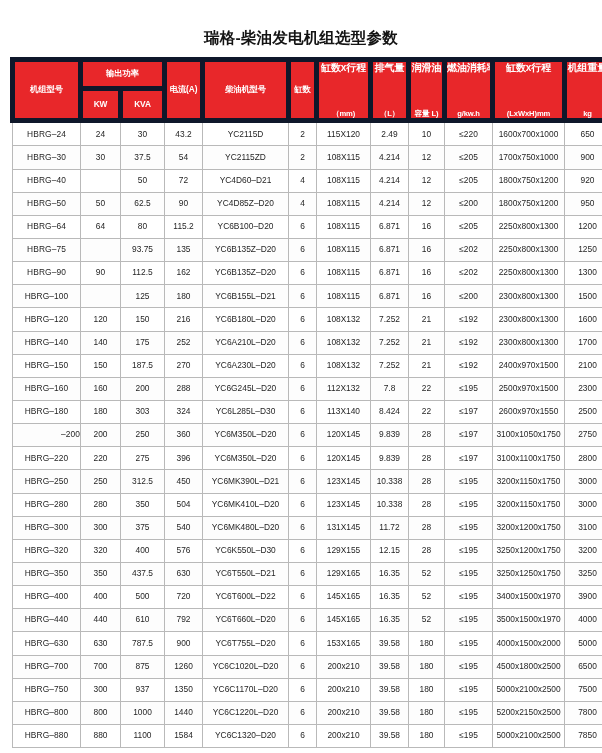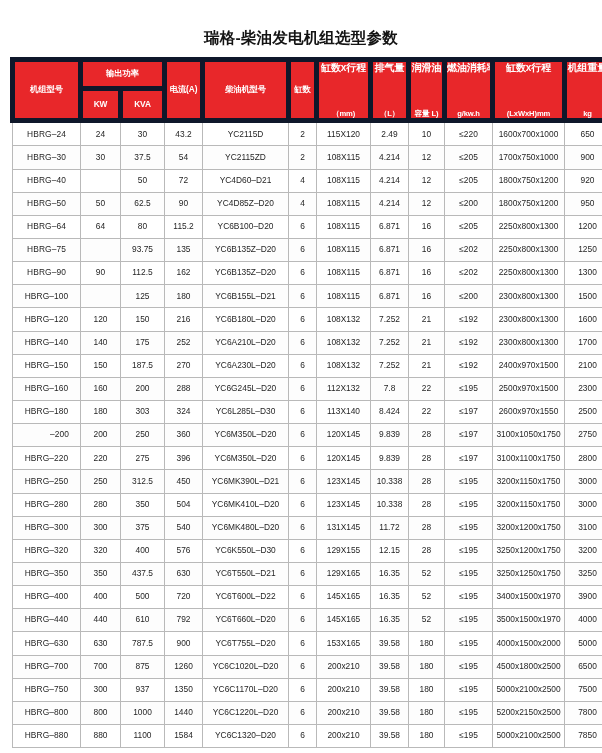--- a/index.html
+++ b/index.html
@@ -58,21 +58,21 @@
   table.spec thead tr.hrow1 th { height: 20px; }
   table.spec thead tr.hrow2 th { height: 23px; }
   table.spec thead th.tall { height: 43px; }
   table.spec tbody td {
     height: 22.15px;
     background: #ffffff;
     font-size: 8.4px;
   }
   table.spec tbody tr:nth-child(even) td { background: #fdfdfd; }
   td.model { letter-spacing: 0.1px; }
-  td.model.shifted { text-align: center; padding-left: 26px; }
+  td.model.shifted { text-align: right; padding-left: 26px; }
   .hdr-sub { font-size: 9px; }
   .hdr-l2 { display: block; font-size: 7.6px; font-weight: bold; margin-top: 36px; }
   .hdr-small { font-size: 10px; }
   #notes {
     margin-top: 14px;
     font-size: 9.4px;
     color: #1d1d1d;
     line-height: 1.55;
     padding-left: 12px;
   }

